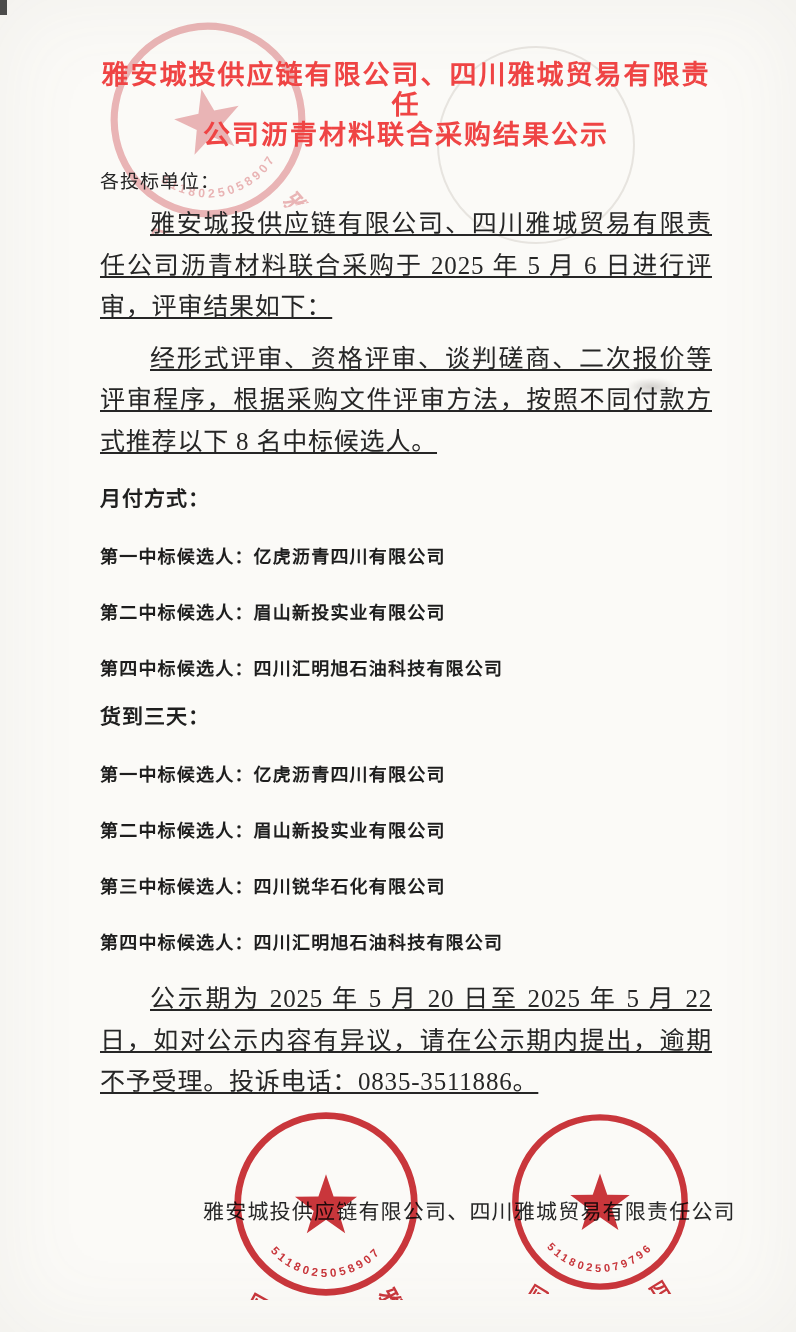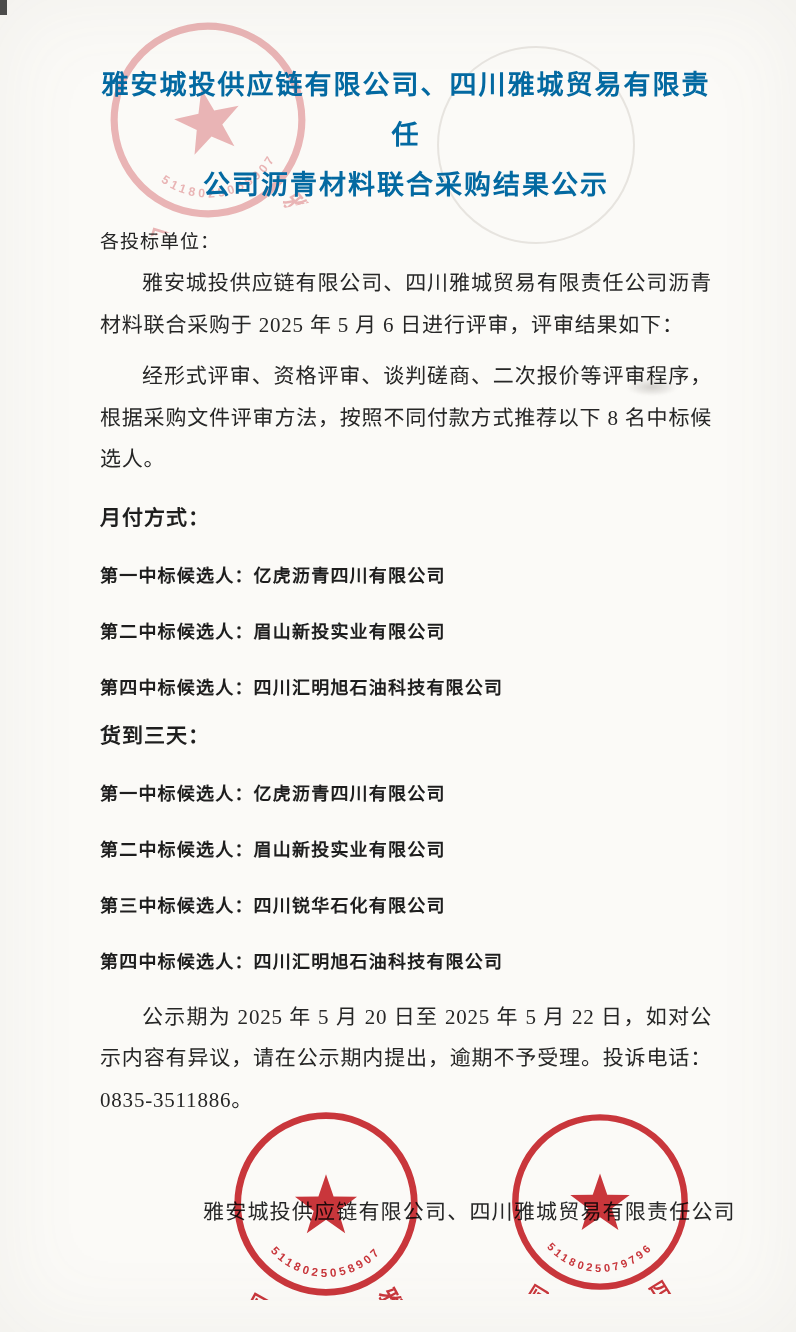--- a/index.html
+++ b/index.html
@@ -10,27 +10,27 @@
     background:#fbfaf7;
     box-shadow:inset 0 0 90px rgba(120,110,100,.07);
     overflow:hidden;
     font-family:"Liberation Serif","DejaVu Serif",serif;
     color:#222;
   }
   .content{position:absolute;left:100px;width:612px;top:0;}
   .doc-title{
     margin-top:60px;
     font-family:"Liberation Sans","DejaVu Sans",sans-serif;
-    font-weight:700;font-size:27px;line-height:50px;
-    text-align:center;letter-spacing:2px;color:#0369a1;
+    font-weight:700;font-size:27px;line-height:30px;
+    text-align:center;letter-spacing:2px;color:#ef4444;
   }
   .salutation{margin-top:16px;font-size:19px;letter-spacing:1px;color:#242424;}
   .body-para{
-    margin:10px 0 0 0;font-size:21px;line-height:41.5px;
-    text-indent:2em;text-align:justify;letter-spacing:.8px;color:#262626;
+    margin:10px 0 0 0;font-size:25px;line-height:41.5px;
+    text-indent:2em;text-align:justify;letter-spacing:.8px;color:#262626;text-decoration:underline;
   }
   .section-heading{margin-top:20px;font-size:21px;font-weight:700;letter-spacing:1px;color:#1e1e1e;}
   .candidate{margin-top:30px;font-size:18px;font-weight:700;letter-spacing:1.2px;color:#1e1e1e;}
   .closing{margin-top:24px;}
   .sig-companies{
     position:absolute;left:203px;top:1195px;
     font-size:21px;letter-spacing:1.2px;color:#262626;white-space:nowrap;
   }
   .sig-date{
     position:absolute;left:545px;top:1243px;

